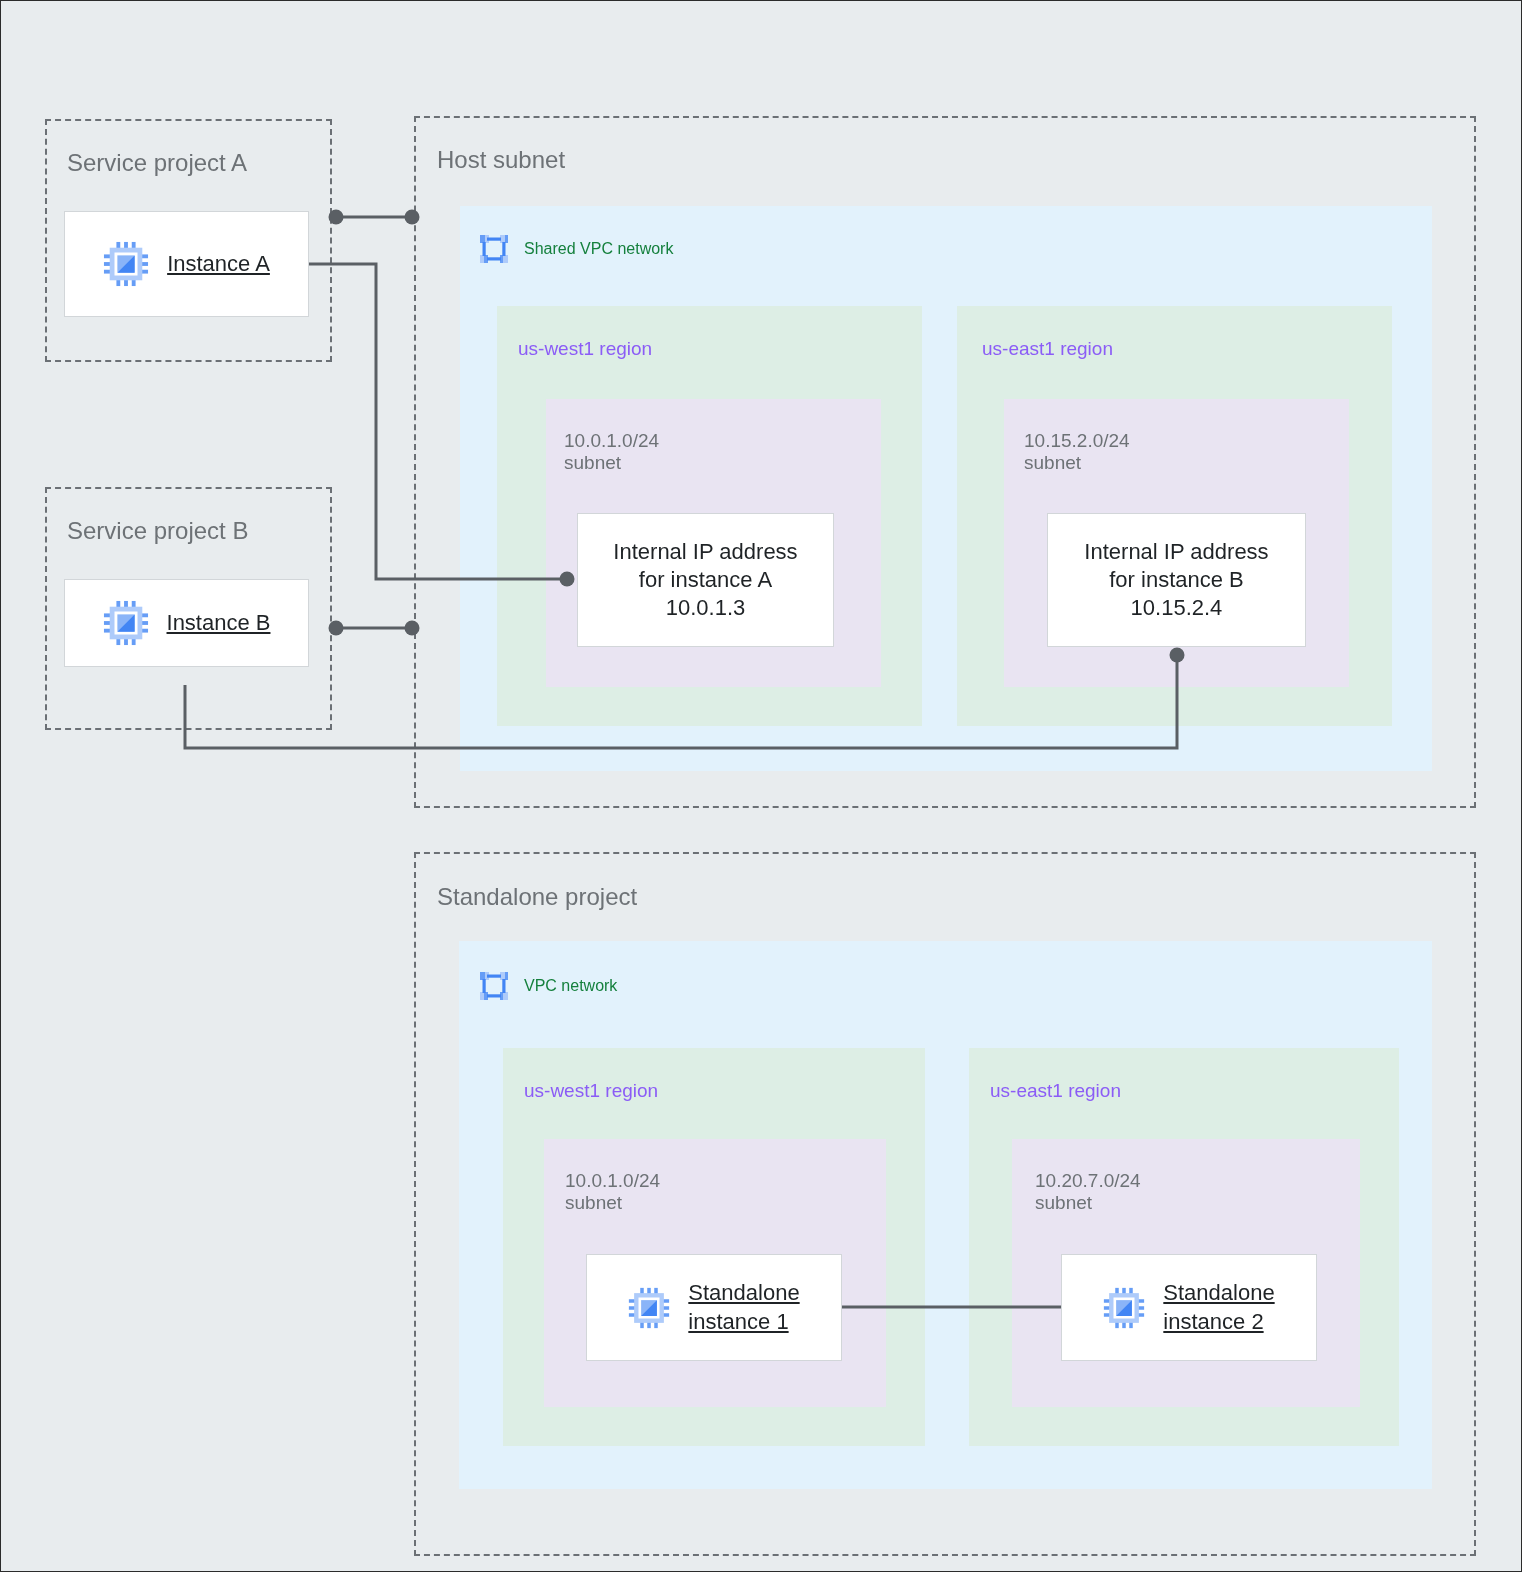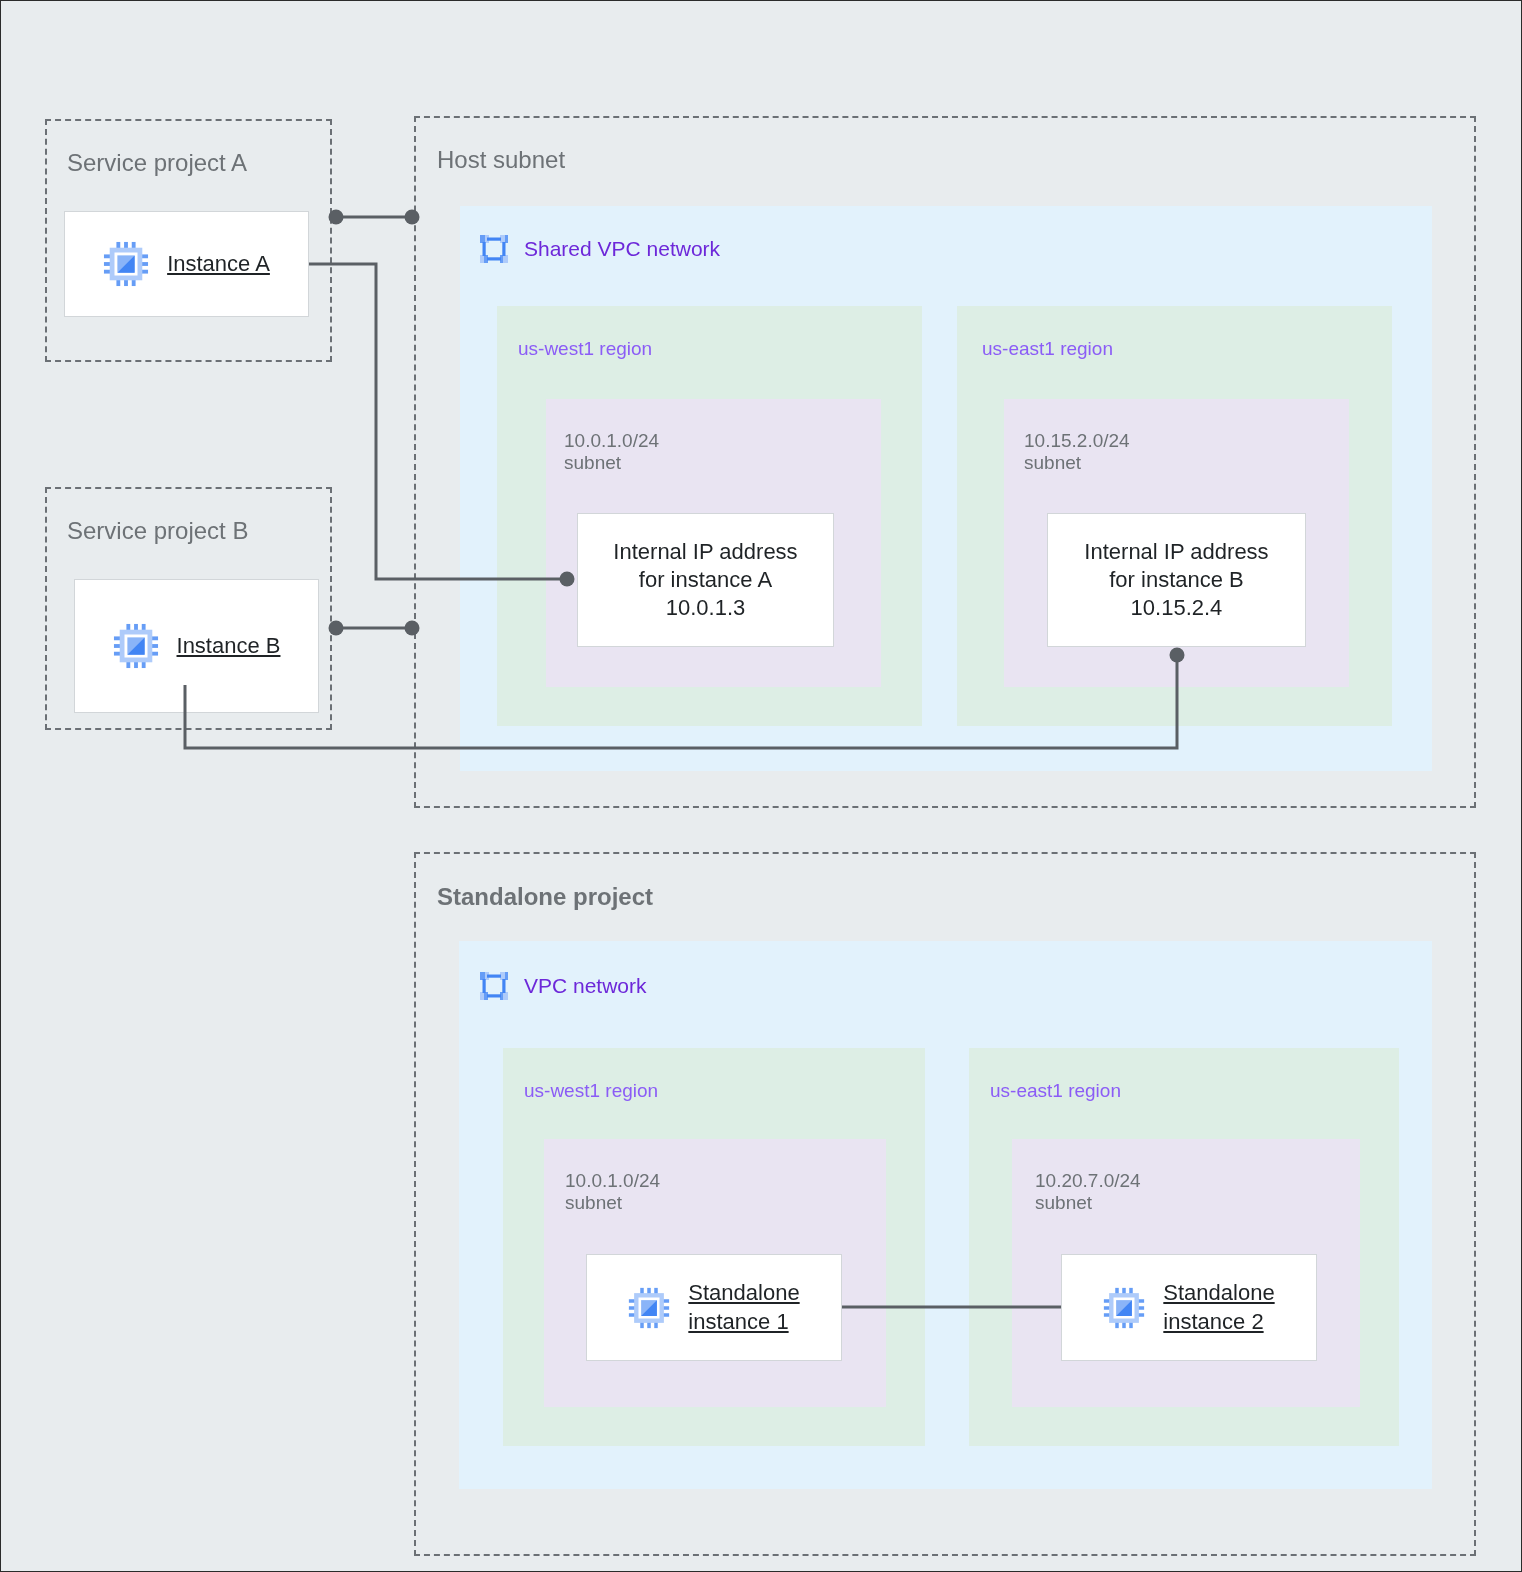--- a/index.html
+++ b/index.html
@@ -58,22 +58,22 @@
     background: #e2f2fc;
     box-sizing: border-box;
   }
   .vpc-header {
     position: absolute;
     display: flex;
     align-items: center;
     gap: 14px;
   }
   .vpc-title {
-    font-size: 21px;
-    color: #6d28d9;
+    font-size: 16px;
+    color: #15803d;
     white-space: nowrap;
   }
   .vpc-icon { width: 32px; height: 32px; display:block; }
 
   
   .region {
     position: absolute;
     background: #ddeee5;
     box-sizing: border-box;
   }
@@ -169,21 +169,21 @@
         <rect x="12" y="12" width="24" height="24" fill="#ffffff"></rect>
         <rect x="15" y="15" width="18" height="18" fill="#8ab4f8"></rect>
         <path d="M15 33 L33 15 L33 33 Z" fill="#4285f4"></path>
       </svg>
       <div class="instance-label">Instance A</div>
     </div>
   </div>
 
   <div class="project" style="left:44px; top:486px; width:287px; height:243px;"></div>
   <div class="project-label" style="left:66px; top:516px;">Service project B</div>
-  <div class="nodebox" style="left:73px; top:578px; width:245px; height:134px;">
+  <div class="nodebox" style="left:63px; top:578px; width:245px; height:88px;">
     <div class="instance-inner">
       <svg class="chip-icon" viewBox="0 0 48 48">
         <g fill="#669df6">
           <rect x="14" y="1" width="4" height="7"></rect>
             <rect x="22" y="1" width="4" height="7"></rect>
             <rect x="30" y="1" width="4" height="7"></rect>
           <rect x="14" y="40" width="4" height="7"></rect>
             <rect x="22" y="40" width="4" height="7"></rect>
             <rect x="30" y="40" width="4" height="7"></rect>
           <rect x="1" y="14" width="7" height="4"></rect>
@@ -240,21 +240,21 @@
   <div class="subnet" style="left:1003px; top:398px; width:345px; height:288px;"></div>
   <div class="subnet-label" style="left:1023px; top:429px;">10.15.2.0/24
 subnet</div>
   <div class="nodebox" style="left:1046px; top:512px; width:259px; height:134px;">
     <div class="ipbox-text">Internal IP address
 for instance B
 10.15.2.4</div>
   </div>
 
   <div class="project" style="left:413px; top:851px; width:1062px; height:704px;"></div>
-  <div class="project-label" style="left:436px; top:882px;font-weight:bold;">Standalone project</div>
+  <div class="project-label" style="left:436px; top:882px;">Standalone project</div>
 
   <div class="vpc" style="left:458px; top:940px; width:973px; height:548px;"></div>
   <div class="vpc-header" style="left:477px; top:969px;">
     <svg class="vpc-icon" viewBox="0 0 32 32">
       <rect x="2" y="2" width="8" height="8" fill="#669df6"></rect>
       <rect x="22" y="2" width="8" height="8" fill="#669df6"></rect>
       <rect x="2" y="22" width="8" height="8" fill="#669df6"></rect>
       <rect x="22" y="22" width="8" height="8" fill="#669df6"></rect>
       <rect x="7" y="2" width="4" height="8" fill="#aecbfa"></rect>
       <rect x="22" y="2" width="5" height="8" fill="#aecbfa"></rect>

